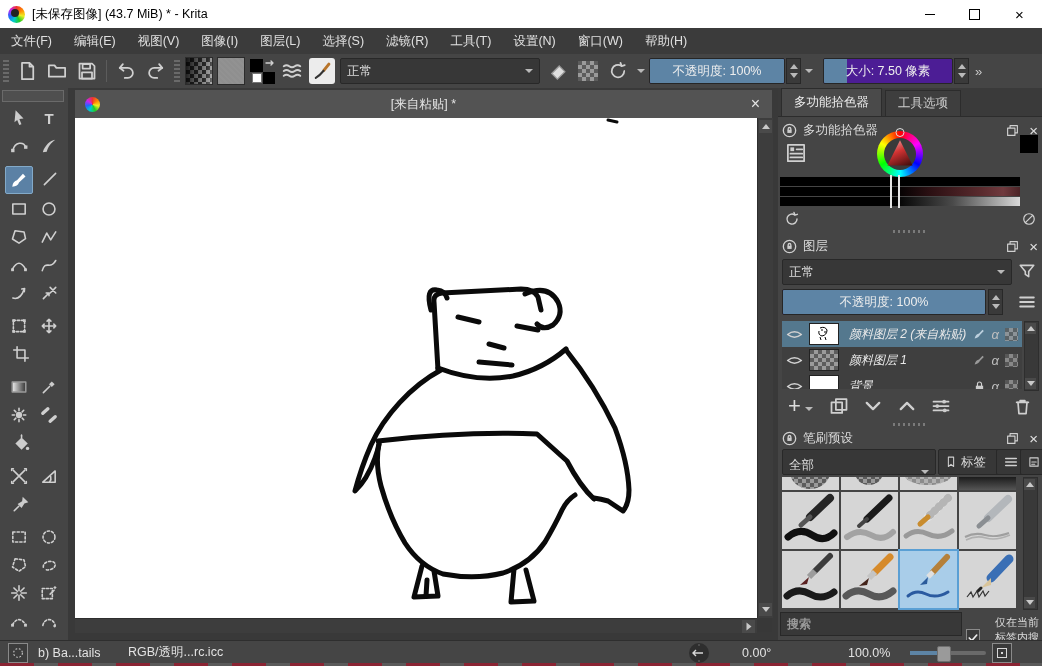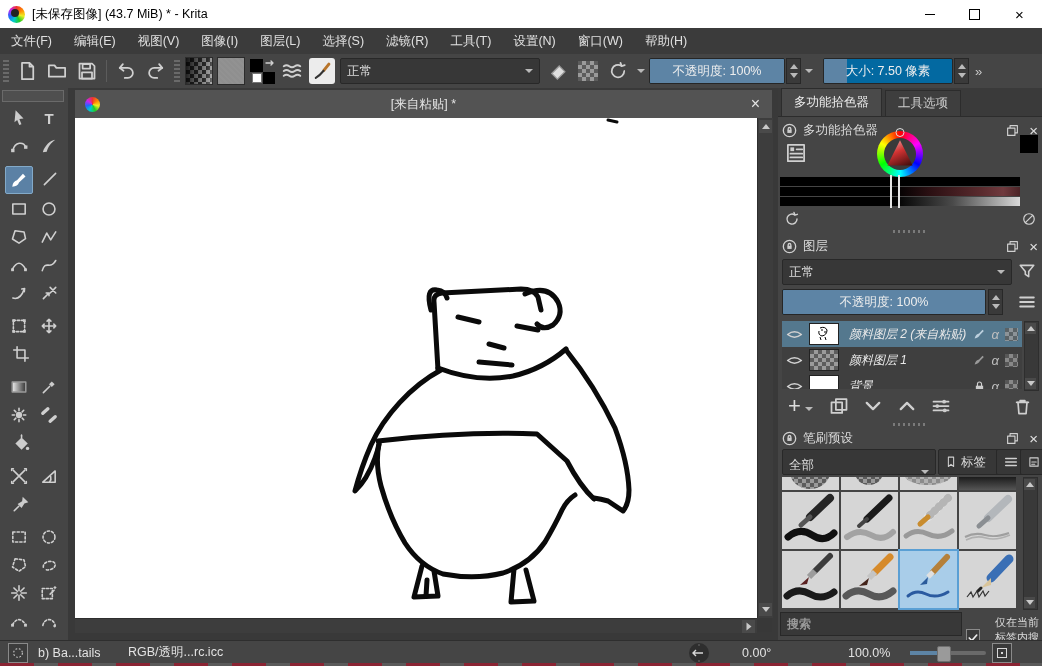--- a/index.html
+++ b/index.html
@@ -28,21 +28,21 @@
   .swatch.grad{background:repeating-conic-gradient(#2a2a2a 0 25%,#888 0 50%) 0 0/8px 8px,linear-gradient(100deg,#111,#aaa);background-blend-mode:overlay;}
   .swatch.pattern{background:#8f8f8f repeating-linear-gradient(45deg,#86868600 0 2px,#98989855 2px 4px);}
   .fgbg{width:26px;height:26px;position:relative;margin:0 2px;}
   .fgbg .fg{position:absolute;left:1px;top:1px;width:13px;height:13px;background:#000;}
   .fgbg .bg2{position:absolute;right:0;bottom:0;width:12px;height:12px;background:#000;}
   .fgbg .wh{position:absolute;left:3px;bottom:1px;width:8px;height:8px;background:#fff;border:1px solid #777;}
   .brusheditor{width:26px;height:26px;background:#ececec;border-radius:3px;margin:0 2px;display:flex;align-items:center;justify-content:center;}
   .dd{height:24px;background:#373737;border:1px solid #282828;border-radius:2px;display:flex;align-items:center;padding:0 6px;color:#dcdcdc;}
   .caret{width:0;height:0;border-left:4px solid transparent;border-right:4px solid transparent;border-top:4px solid #b9b9b9;margin-left:auto;}
   .caret.solo{margin:0 4px;}
-  .slider{height:24px;background:#0369a1;border:1px solid #262626;border-radius:2px;position:relative;display:flex;align-items:center;justify-content:center;color:#eee;overflow:hidden;}
+  .slider{height:24px;background:#4c1d95;border:1px solid #262626;border-radius:2px;position:relative;display:flex;align-items:center;justify-content:center;color:#eee;overflow:hidden;}
   .slider .fill{position:absolute;left:0;top:0;bottom:0;background:#5d84a5;}
   .slider span{position:relative;z-index:1;}
   .spin{width:13px;height:24px;background:#3a3a3a;border:1px solid #282828;display:flex;flex-direction:column;align-items:center;justify-content:space-evenly;margin-left:1px;}
   .tri-up{width:0;height:0;border-left:4px solid transparent;border-right:4px solid transparent;border-bottom:5px solid #b9b9b9;}
   .tri-dn{width:0;height:0;border-left:4px solid transparent;border-right:4px solid transparent;border-top:5px solid #b9b9b9;}
   .overflow{color:#c9c9c9;font-size:13px;margin-left:6px;letter-spacing:-2px;}
   
   #toolbox{left:0;top:88px;width:68px;height:552px;background:#454545;border-right:1px solid #303030;}
   #toolbox .tbgrip{position:absolute;left:2px;top:2px;width:60px;height:10px;background:#4f4f4f;border:1px solid #6a6a6a;}
   .toolgrid{position:absolute;left:0;top:16px;width:68px;display:flex;flex-direction:column;}

